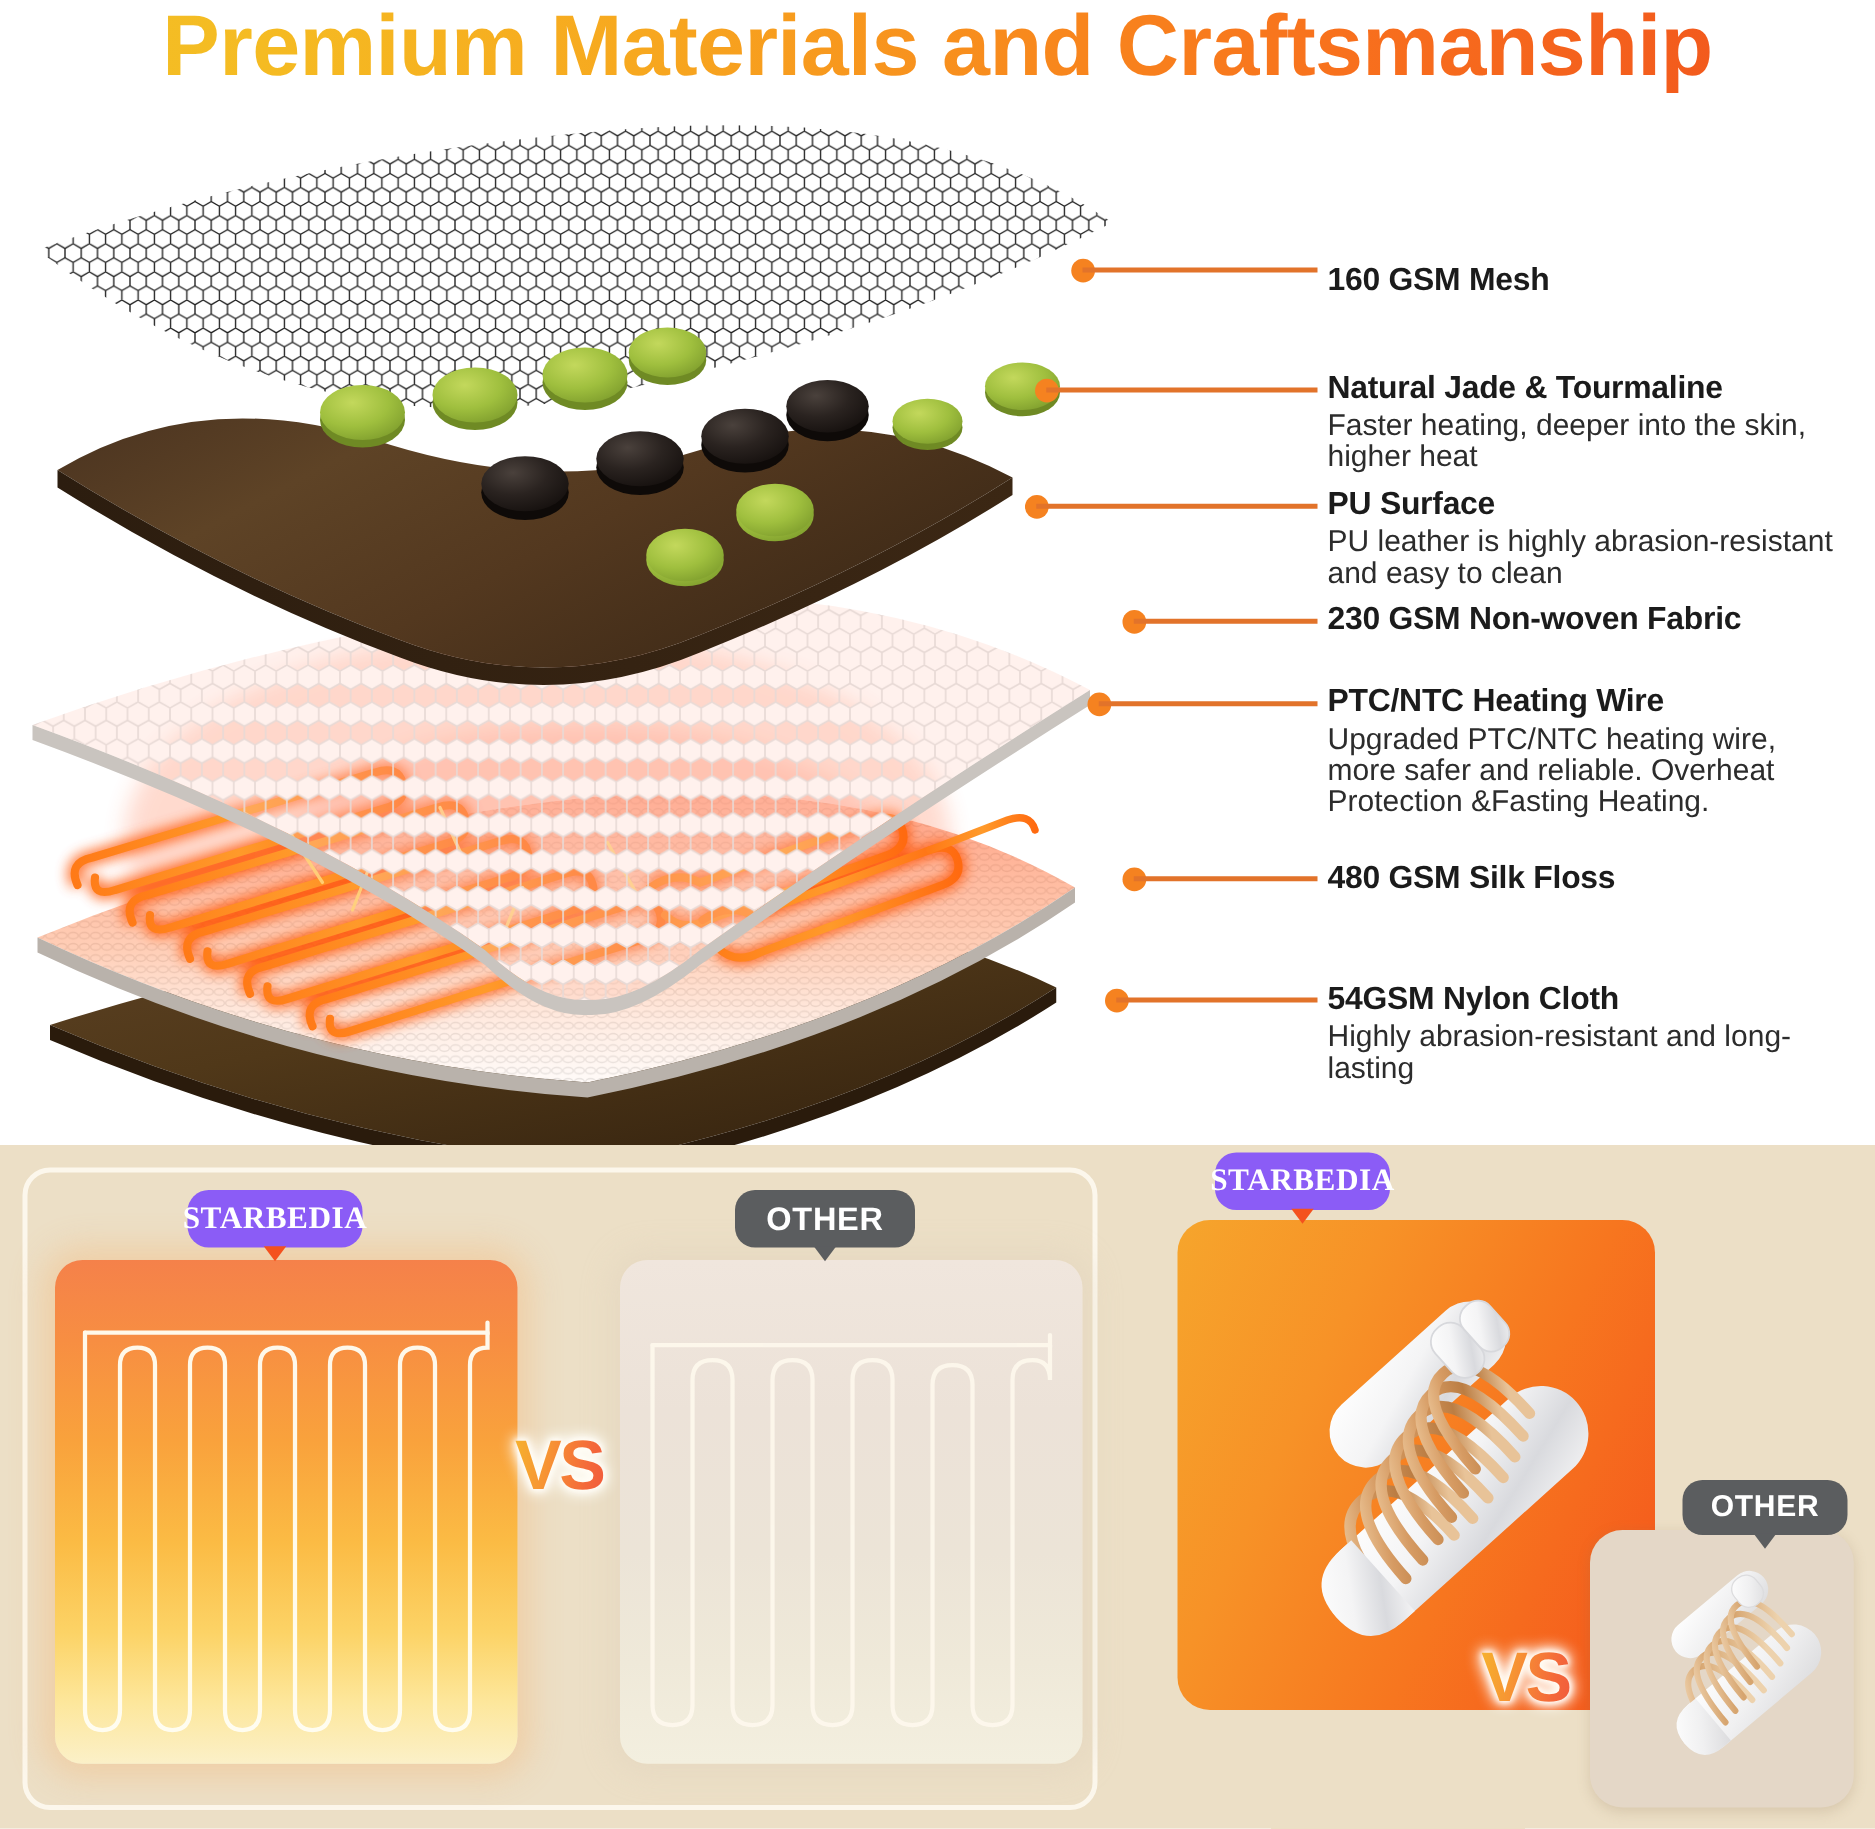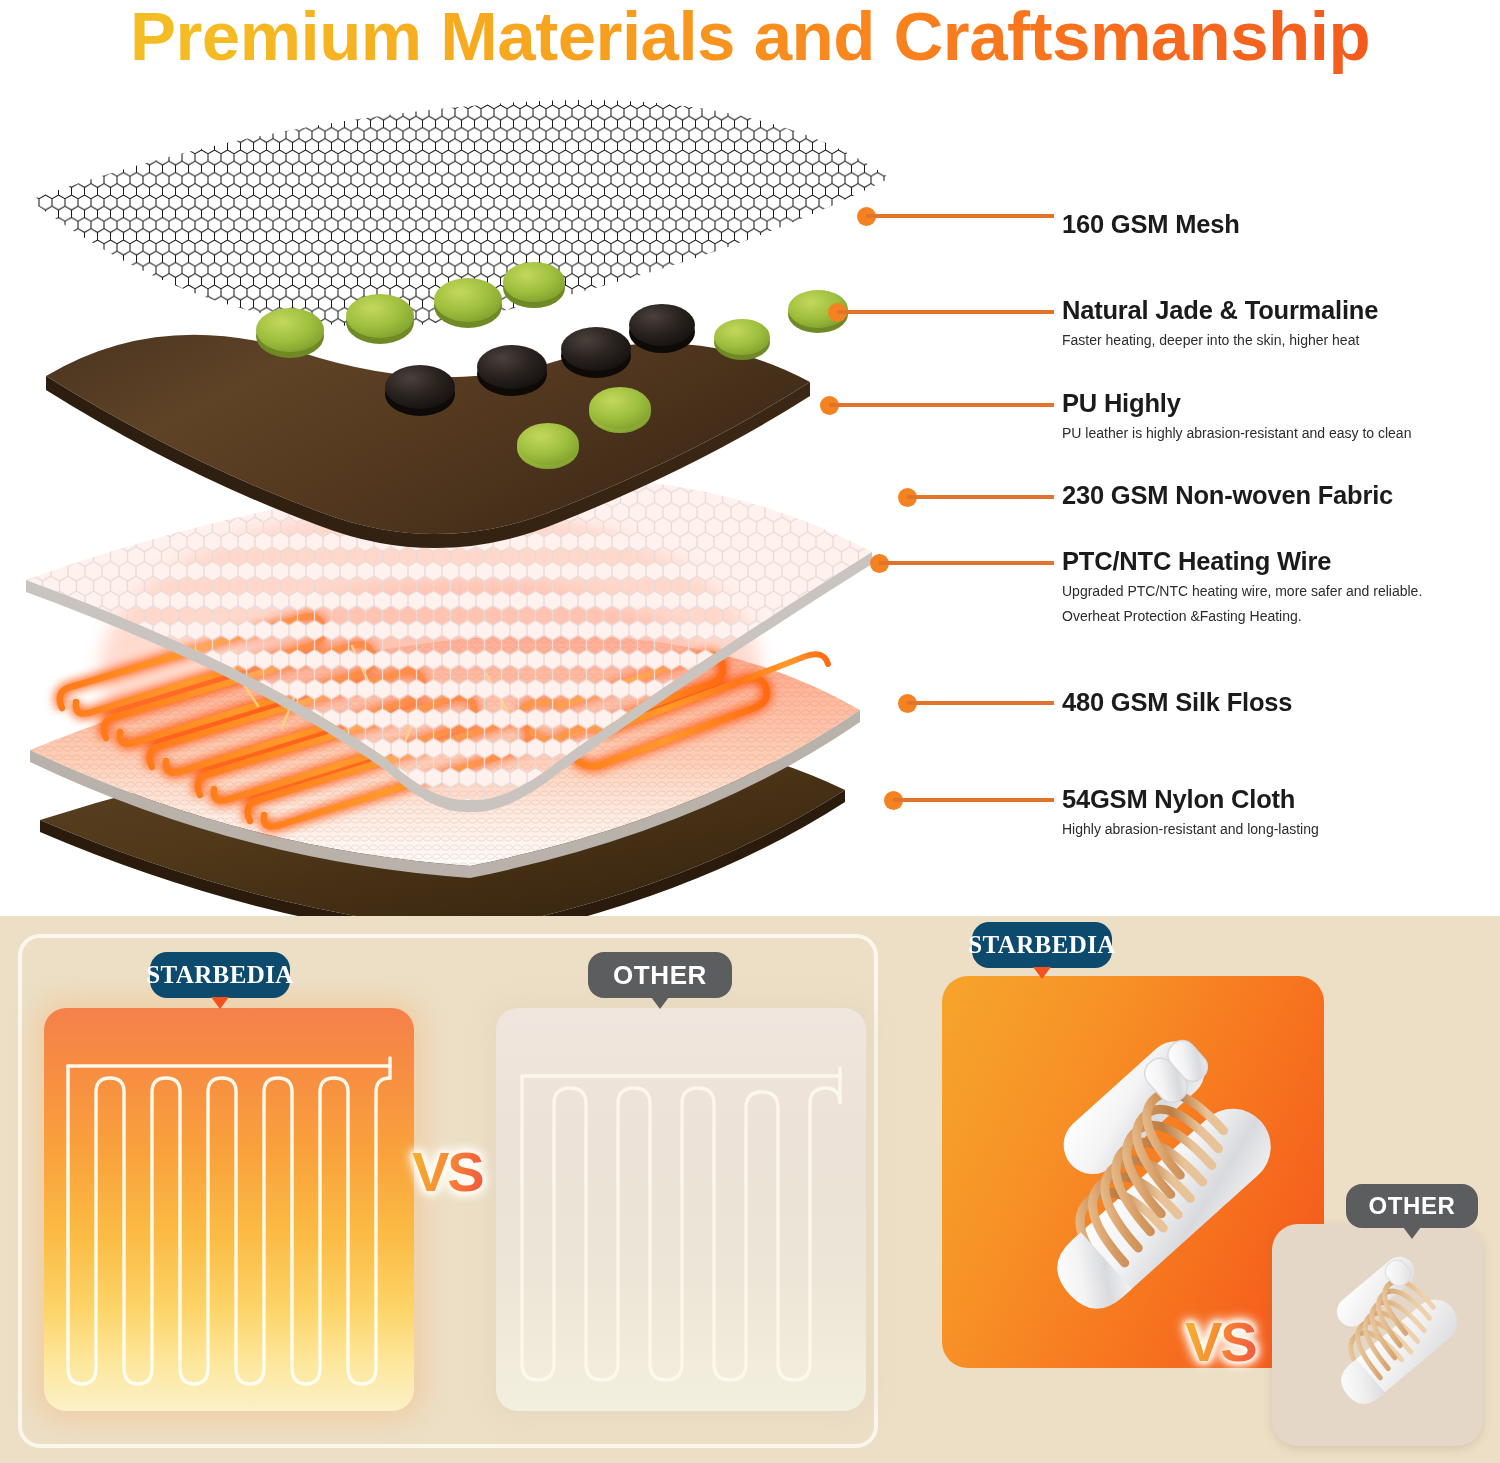--- a/index.html
+++ b/index.html
@@ -32,21 +32,21 @@
   .leaderdot {
     position: absolute; width: 19px; height: 19px; border-radius: 50%;
     background: #f58220;
   }
   .lbl { position: absolute; width: 430px; }
   .lbl .hd {
     font-size: 25.5px; font-weight: 700; color: #1b1b1b;
     letter-spacing: -0.2px; line-height: 30px; white-space: nowrap;
   }
   .lbl .sub {
-    font-size: 14px; font-weight: 400; color: #2c2c2c;
+    font-size: 24px; font-weight: 400; color: #2c2c2c;
     line-height: 25px; margin-top: 3px;
   }
 
   
   #band {
     position: absolute; left: 0; top: 916px; width: 1500px; height: 547px;
     background: #ecdfc6;
   }
   #outlinebox {
     position: absolute; left: 18px; top: 18px; width: 860px; height: 514px;
@@ -57,21 +57,21 @@
   .badge {
     position: absolute; display: flex; align-items: center; justify-content: center;
     font-weight: 700; color: #ffffff; z-index: 14;
   }
   .badge .tail {
     position: absolute; left: 50%; bottom: -11px; margin-left: -9px;
     width: 0; height: 0; border-left: 9px solid transparent;
     border-right: 9px solid transparent;
   }
   .badge.star {
-    background: #0c4a6e; border-radius: 17px;
+    background: #8b5cf6; border-radius: 17px;
     font-family: "Liberation Serif", "DejaVu Serif", serif;
     letter-spacing: 0.4px;
   }
   .badge.star .tail { border-top: 12px solid #f4511e; }
   .badge.other {
     background: #5b5d5f; border-radius: 16px;
     font-family: "Liberation Sans", "DejaVu Sans", sans-serif;
     letter-spacing: 0.6px;
     text-align: center;
   }
@@ -317,21 +317,21 @@
   <div class="lbl" style="left:1062px; top:199px;margin-top:10px;">
     <div class="hd">160 GSM Mesh</div>
   </div>
 
   <div class="lbl" style="left:1062px; top:295px;">
     <div class="hd">Natural Jade &amp; Tourmaline</div>
     <div class="sub">Faster heating, deeper into the skin, higher heat</div>
   </div>
 
   <div class="lbl" style="left:1062px; top:388px;">
-    <div class="hd">PU Highly</div>
+    <div class="hd">PU Surface</div>
     <div class="sub">PU leather is highly abrasion-resistant and easy to clean</div>
   </div>
 
   <div class="lbl" style="left:1062px; top:480px;">
     <div class="hd">230 GSM Non-woven Fabric</div>
   </div>
 
   <div class="lbl" style="left:1062px; top:546px; width:420px;">
     <div class="hd">PTC/NTC Heating Wire</div>
     <div class="sub">Upgraded PTC/NTC heating wire,  more safer and reliable. Overheat Protection &amp;Fasting Heating.</div>

